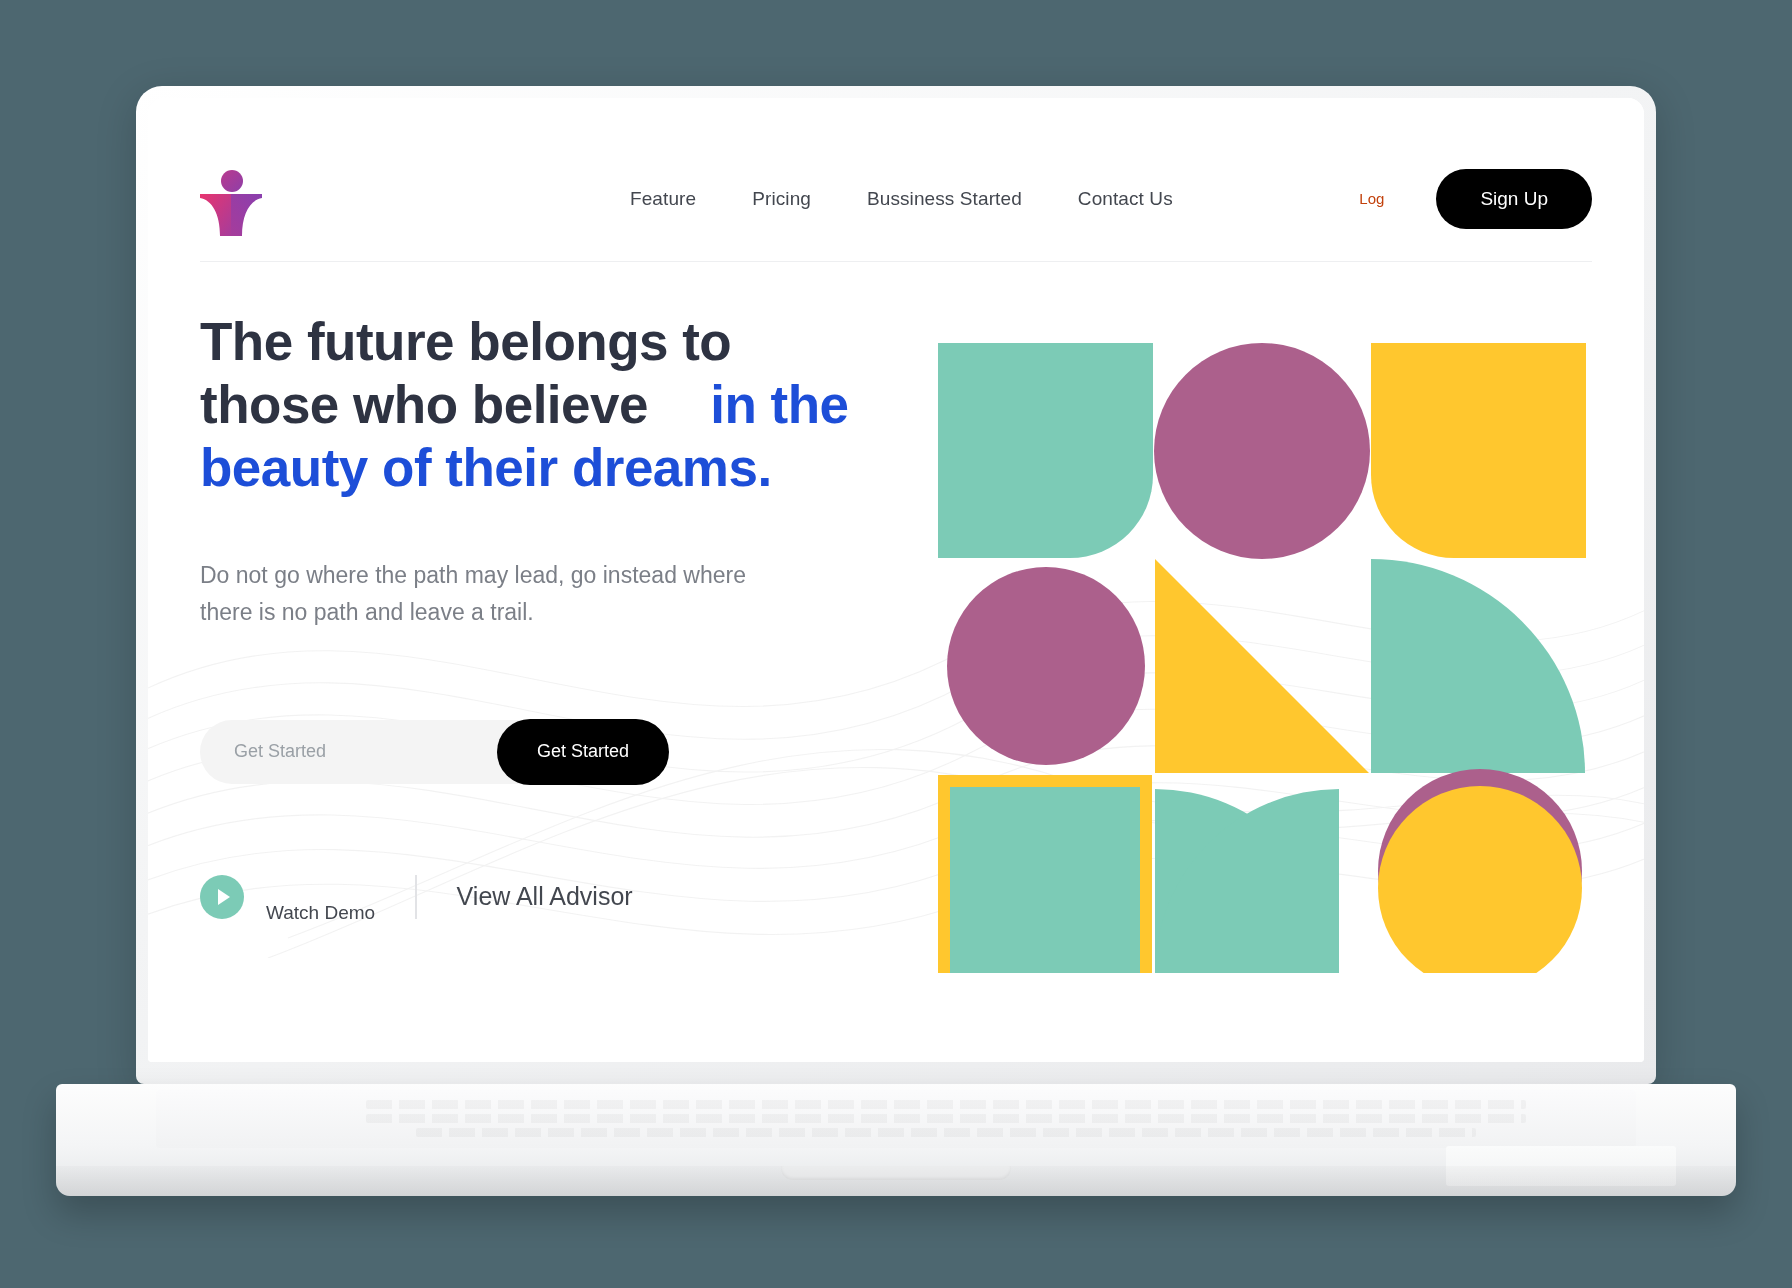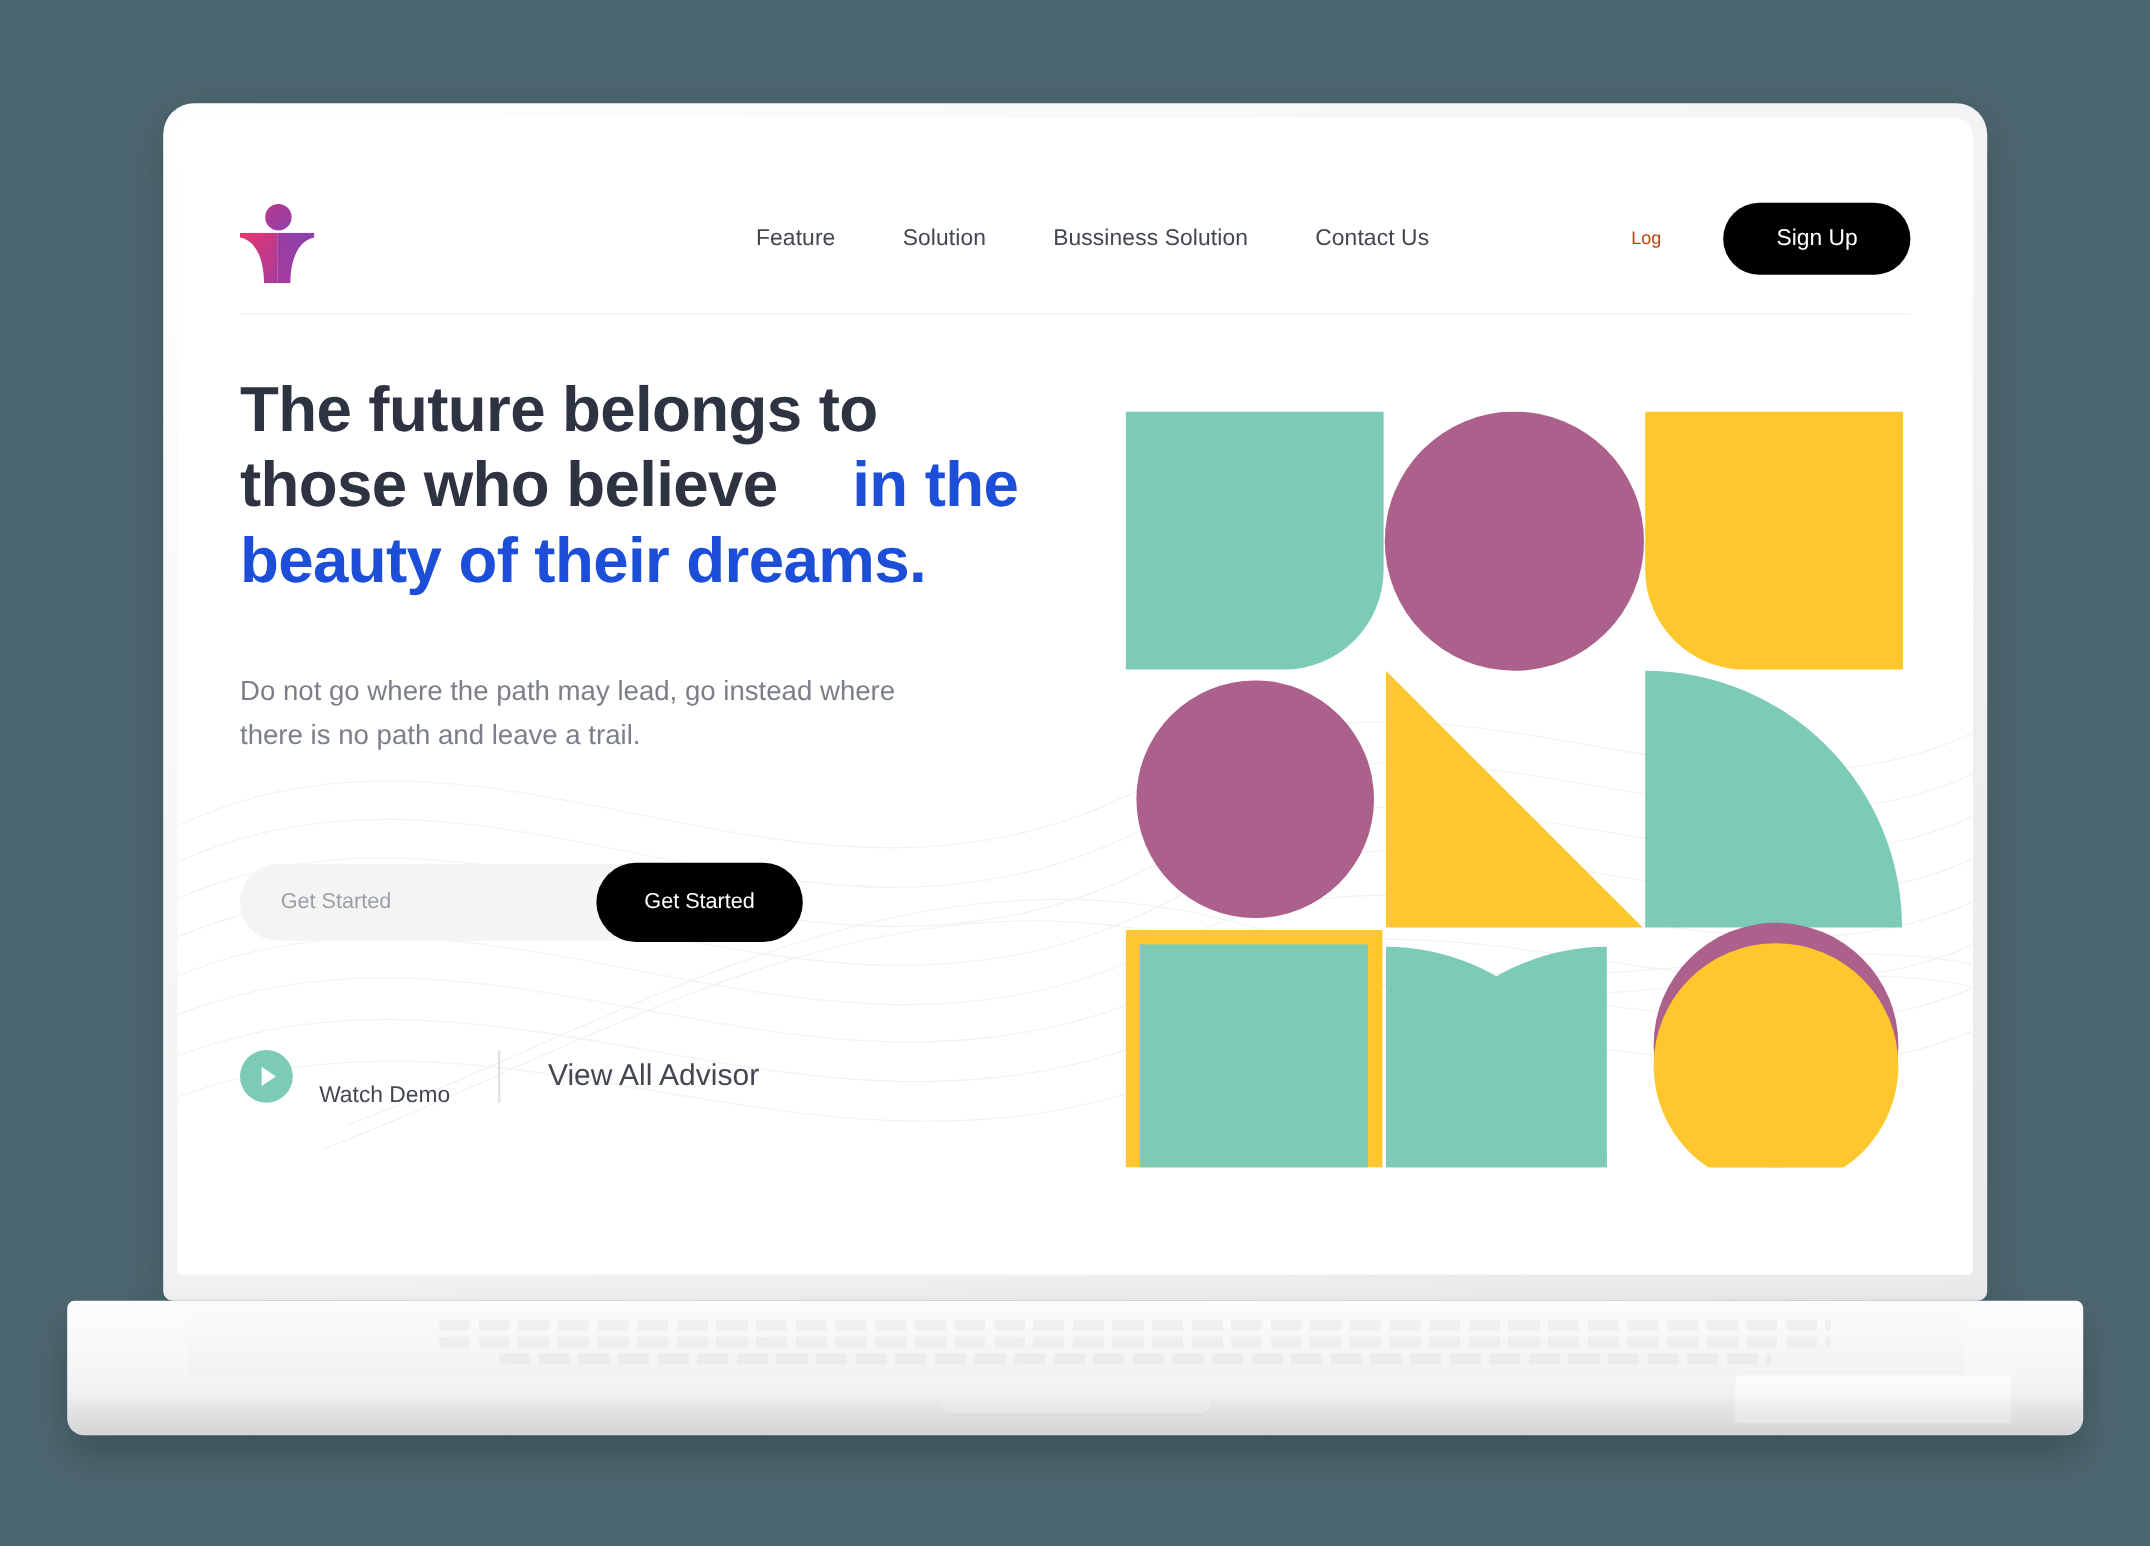--- a/index.html
+++ b/index.html
@@ -343,22 +343,22 @@
                   <stop offset="100%" stop-color="#a63c9b"></stop>
                 </linearGradient>
               </defs>
               <path d="M0,0 L31,0 L31,42 L20,42 C20,20 12,6 0,4 Z" fill="url(#gL)"></path>
               <path d="M62,0 L31,0 L31,42 L42,42 C42,20 50,6 62,4 Z" fill="url(#gR)"></path>
             </svg>
           </div>
 
           <nav class="nav">
             <span class="nav-link">Feature</span>
-            <span class="nav-link">Solution</span>
-            <span class="nav-link">Bussiness Solution</span>
+            <span class="nav-link">Pricing</span>
+            <span class="nav-link">Bussiness Started</span>
             <span class="nav-link">Contact Us</span>
           </nav>
 
           <div class="header-right">
             <span class="login-link">Log</span>
             <button class="signup-btn">Sign Up</button>
           </div>
         </div>
 
         <div class="hero-left">

